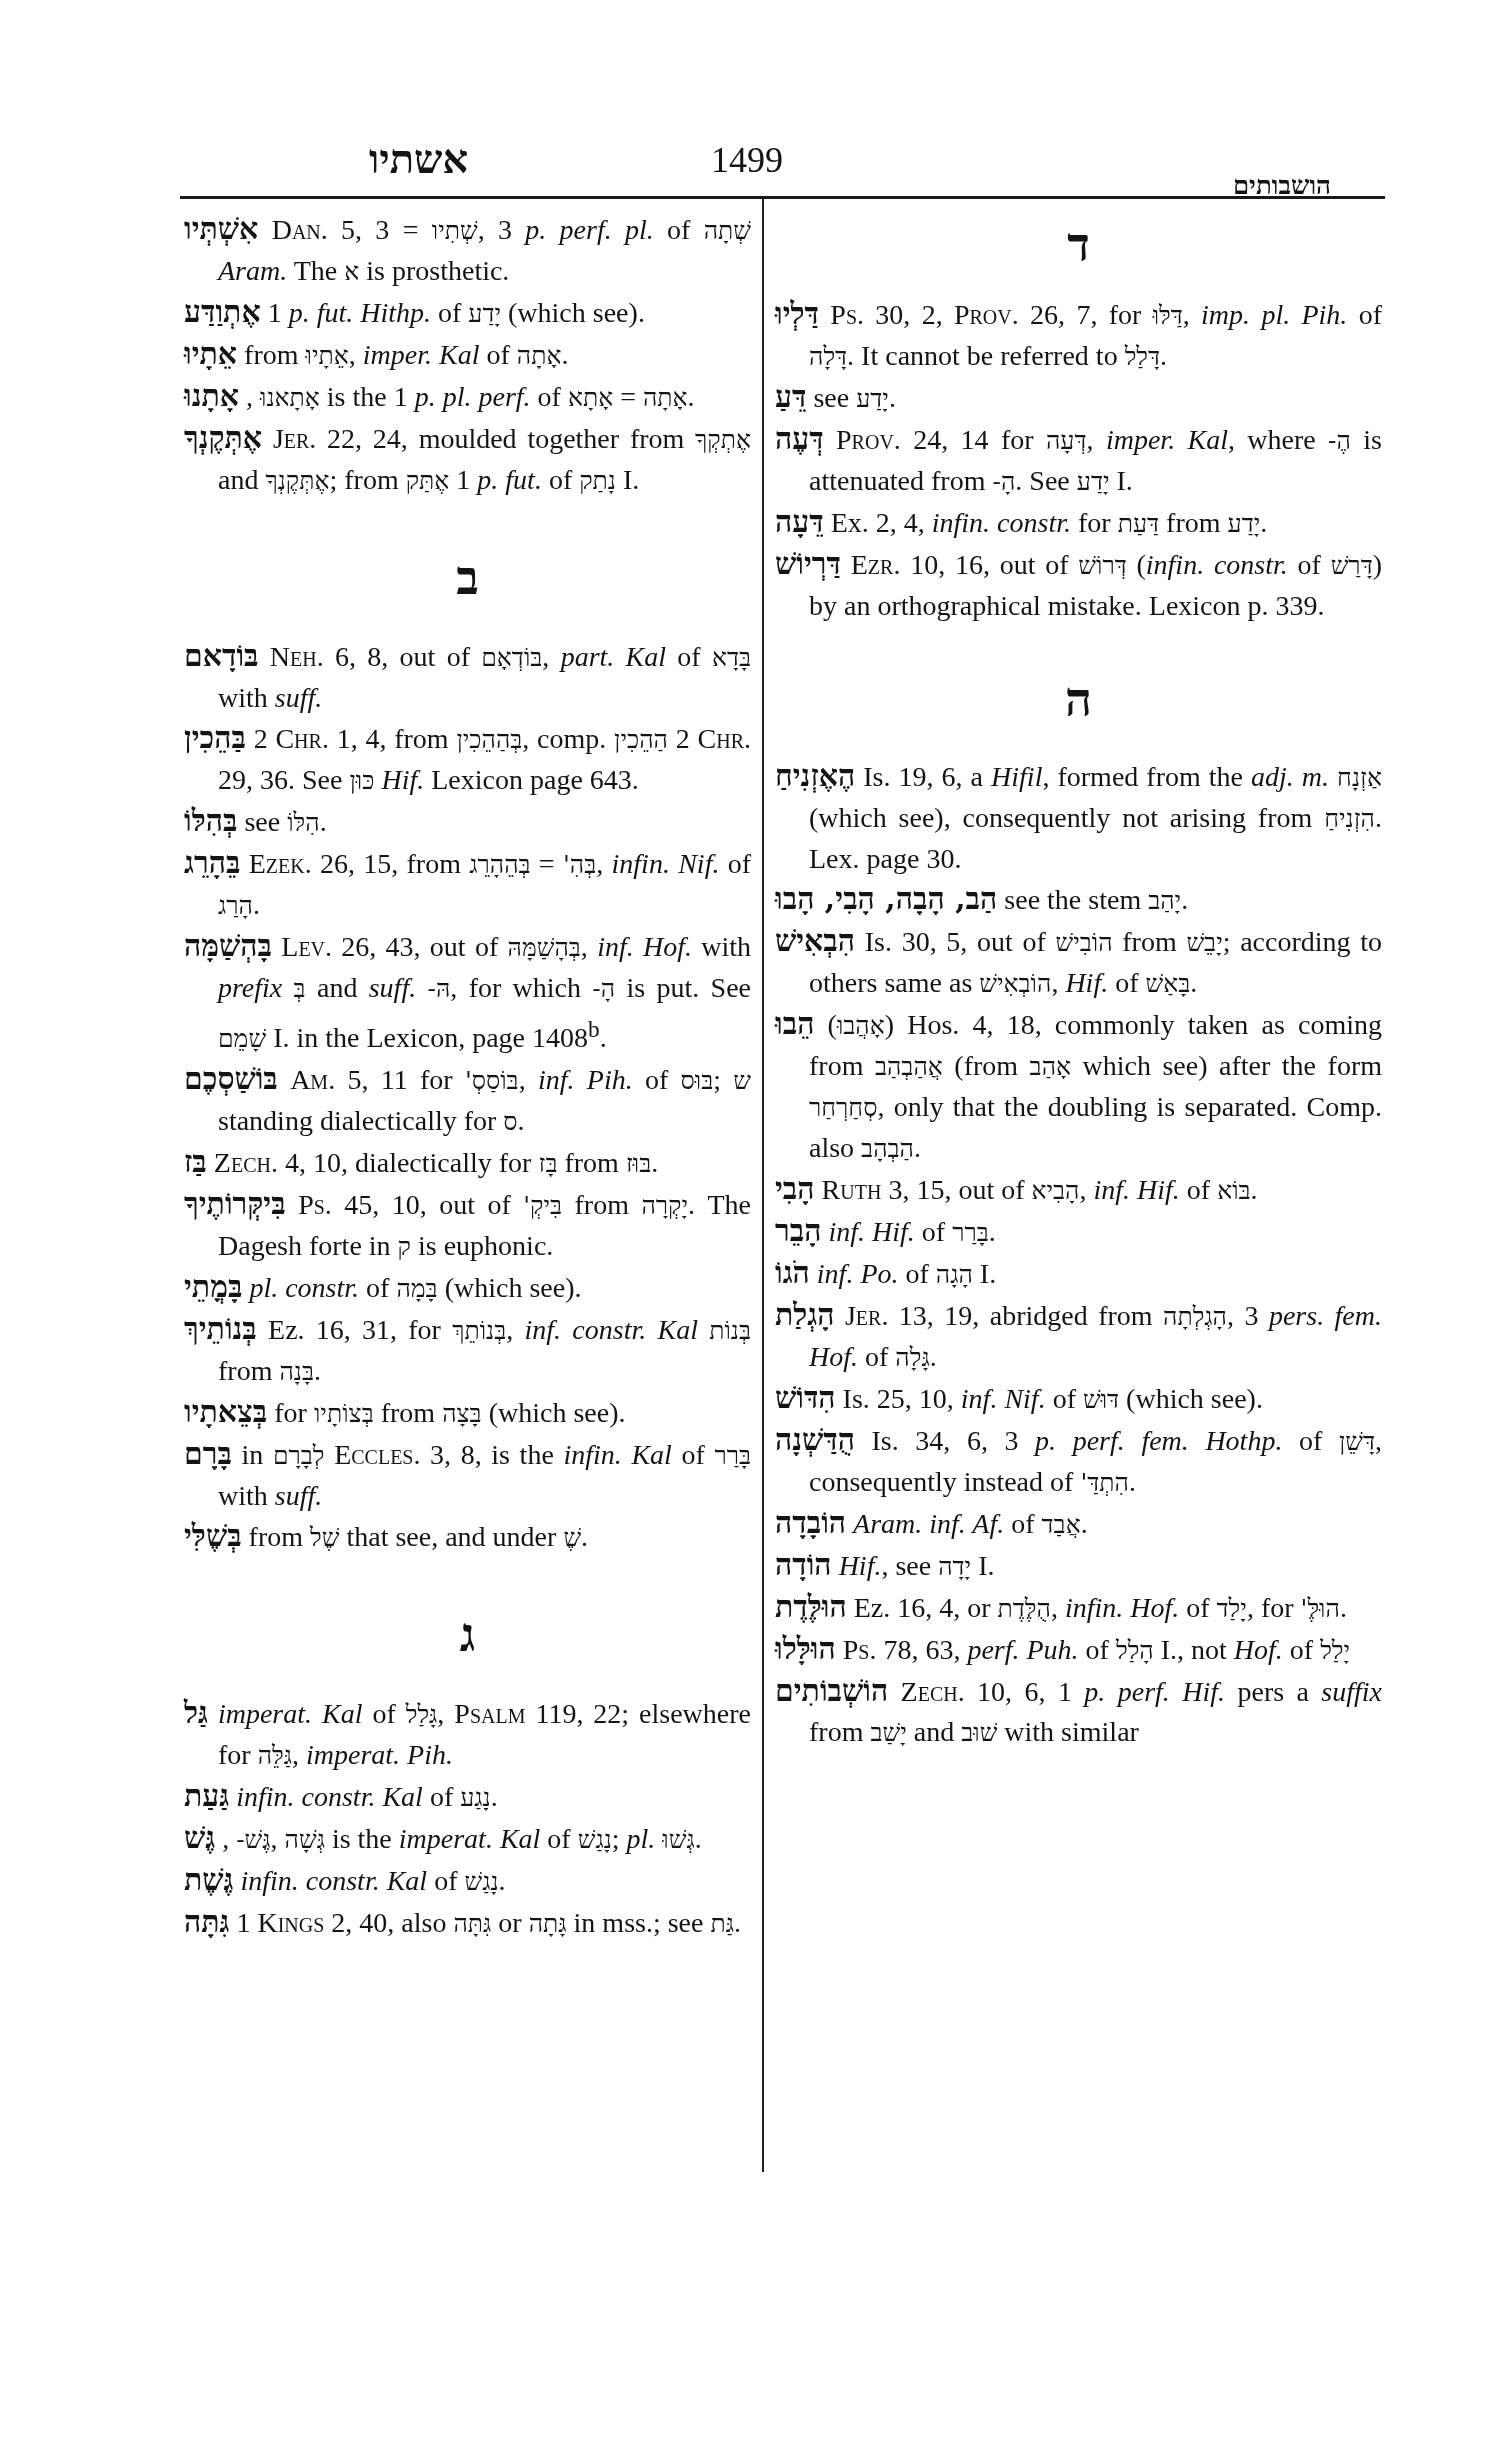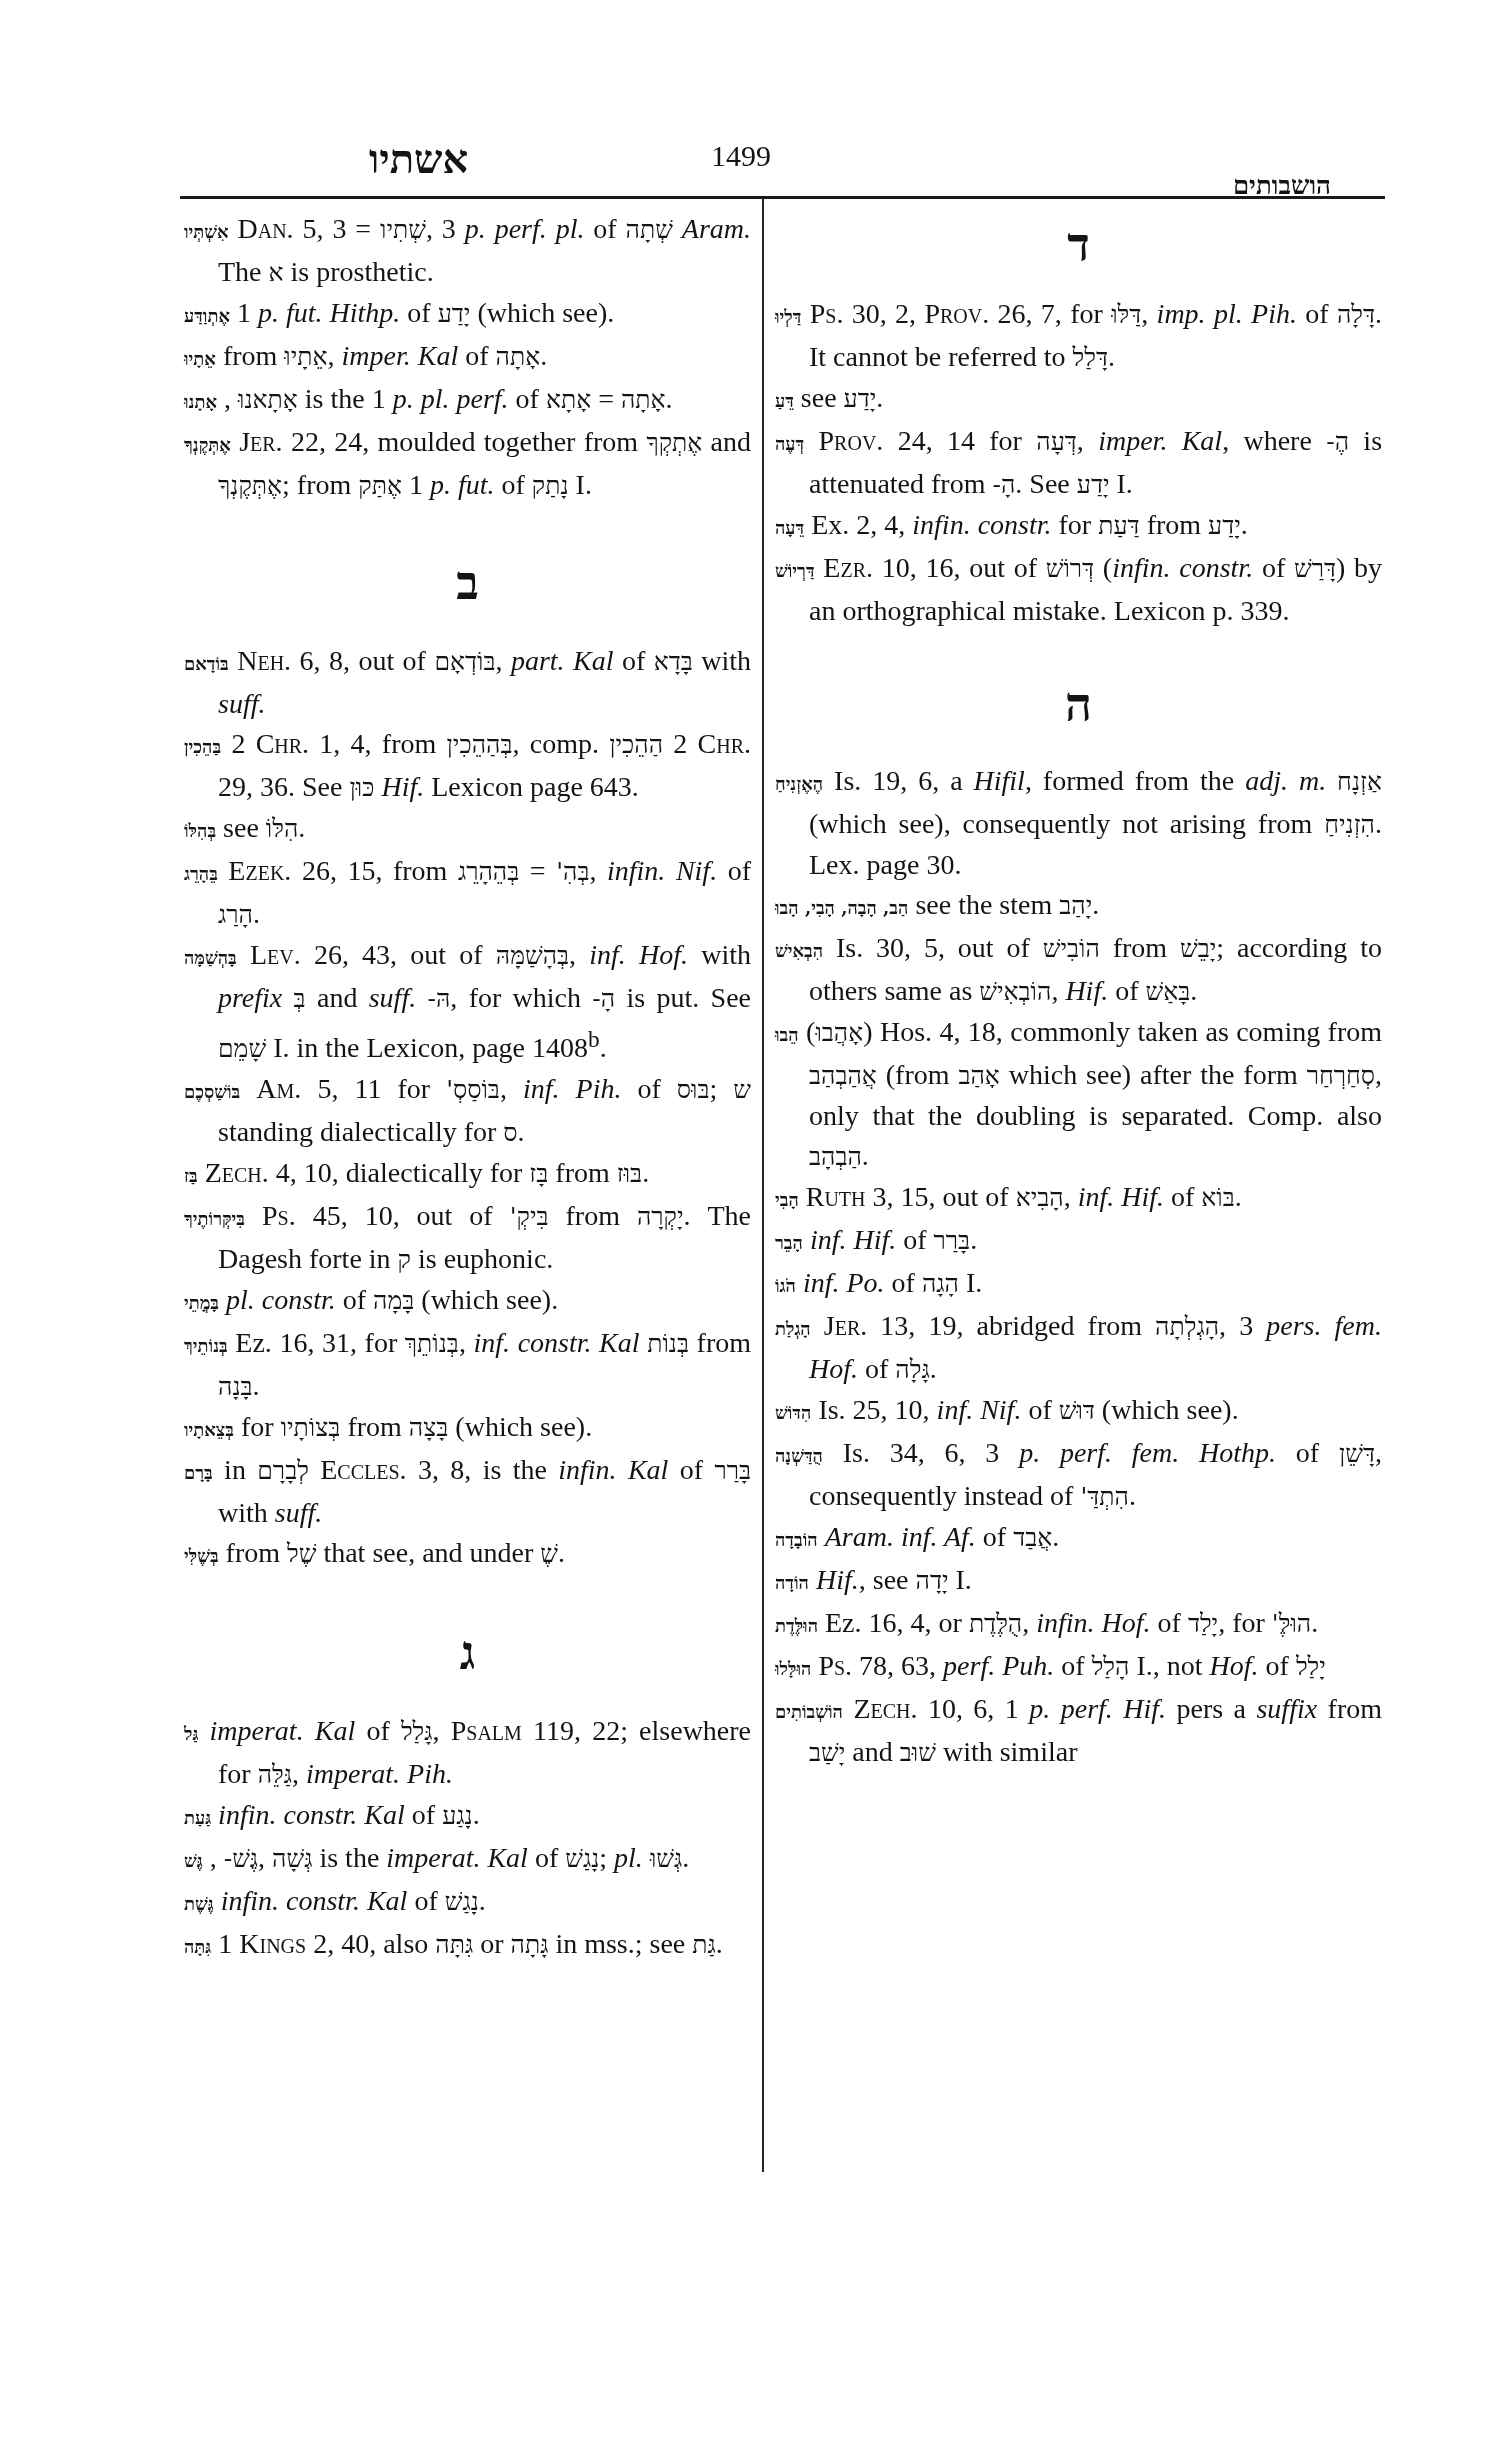--- a/index.html
+++ b/index.html
@@ -2,32 +2,32 @@
 <html style="font-size:14.4px"><head>
 <meta charset="utf-8">
 <style>
   html, body { margin: 0; padding: 0; background: #ffffff; }
   body { width: 1512px; height: 2450px; position: relative; overflow: hidden;
          font-family: "DejaVu Serif", "Liberation Serif", serif; color: #141414; }
   .page { position: absolute; left: 0; top: 0; width: 1512px; height: 2450px; text-decoration: underline; }
 
   .running-head { position: absolute; top: 135px; left: 189px; width: 1196px; height: 54px; }
   .rh-left  { position: absolute; left: 180px; top: 0; font-size: 40px; font-weight: bold; direction: rtl; }
-  .rh-num   { position: absolute; left: 522px; top: 3.6px; font-size: 30px; font-family: "Liberation Serif", serif; }
+  .rh-num   { position: absolute; left: 522px; top: 3.6px; font-size: 36px; font-family: "Liberation Serif", serif; }
   .rh-right { position: absolute; right: 54px; top: 0; font-size: 26px; font-weight: bold; direction: rtl; margin-top: 35px; }
   .head-rule { position: absolute; top: 196px; left: 180px; width: 1205px; height: 2.7px; background: #1a1a1a; }
 
   .col-divider { position: absolute; left: 762px; top: 198px; width: 1.8px; height: 1974px; background: #222; }
 
   .column { position: absolute; top: 209px; font-family: "Liberation Serif", serif; font-size: 28px; line-height: 40px; }
   .col-left  { left: 184px; width: 567px; }
   .col-right { left: 775px; width: 607px; }
 
   .entry { text-indent: -34px; padding-left: 34px; text-align: justify; margin: 0; }
-  .hw { font-family: "DejaVu Serif", serif; font-size: 18px; font-weight: bold; unicode-bidi: isolate; direction: rtl; }
+  .hw { font-family: "DejaVu Serif", serif; font-size: 30px; font-weight: bold; unicode-bidi: isolate; direction: rtl; }
   .he { font-family: "DejaVu Serif", serif; font-size: 25px; unicode-bidi: isolate; direction: rtl; }
   .sc { font-variant: small-caps; }
   i { font-style: italic; margin-top: 8px; }
 
   .letter-heading { text-align: center; font-family: "DejaVu Serif", serif; font-size: 47px; font-weight: bold; margin: 0; }
   .lh-left-bet   { height: 135px; line-height: 153px; }
   .lh-left-gimel { height: 135px; line-height: 153px; }
   .lh-right-dalet{ height: 85px;  line-height: 72px; }
   .lh-right-he   { height: 130px; line-height: 148px; }
 </style>

